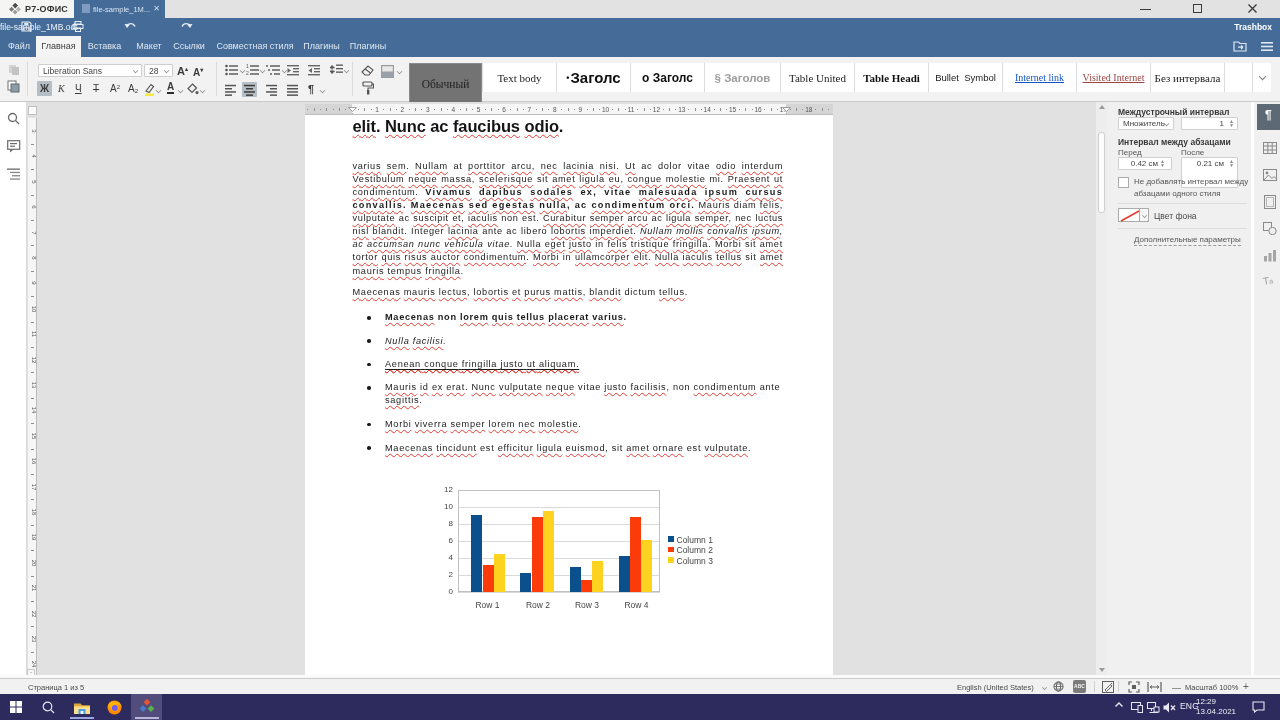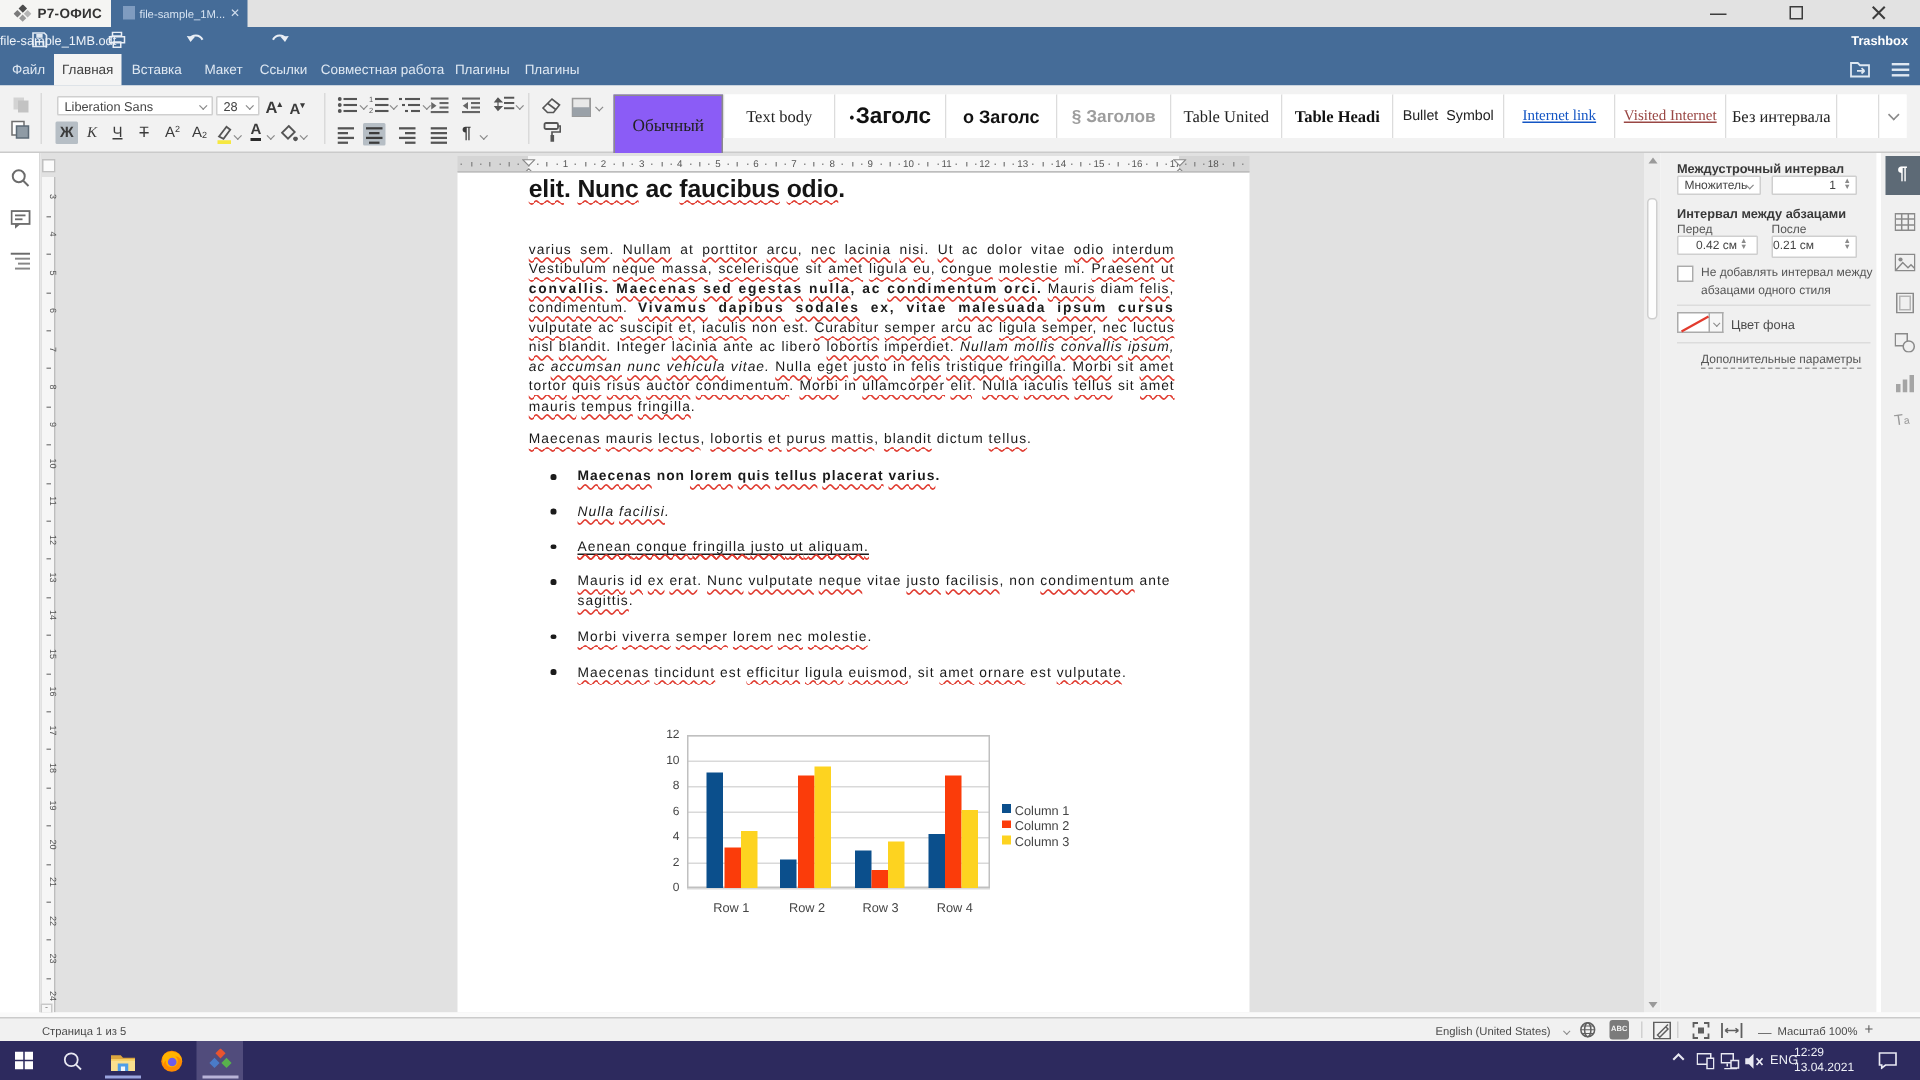--- a/index.html
+++ b/index.html
@@ -113,21 +113,21 @@
   <div class="title">file-sample_1MB.odt</div>
   <div id="trashbox">Trashbox</div>
 </div>
 
 <div id="menubar">
   <div class="mitem" style="left:4px;width:30px">Файл</div>
   <div class="mitem act" style="left:36px;width:45px">Главная</div>
   <div class="mitem" style="left:83px;width:43px">Вставка</div>
   <div class="mitem" style="left:129px;width:40px">Макет</div>
   <div class="mitem" style="left:169px;width:40px">Ссылки</div>
-  <div class="mitem" style="left:212px;width:86px">Совместная работа</div>
+  <div class="mitem" style="left:212px;width:86px">Совместная стиля</div>
   <div class="mitem" style="left:300px;width:43px">Плагины</div>
   <div class="mitem" style="left:344px;width:48px">Плагины</div>
   <svg class="abs" style="left:1233px;top:5px" width="14" height="11" viewBox="0 0 14 11">
       <path d="M1 1 H5.5 L7 2.5 H13 V10 H1 Z" fill="none" stroke="#dfe8f2" stroke-width="1.2"></path>
       <path d="M5 6.2 H10 M10 6.2 L8 4.4 M10 6.2 L8 8" fill="none" stroke="#dfe8f2" stroke-width="1.2"></path>
     </svg>
   <svg class="abs" style="left:1261px;top:5px" width="12" height="11" viewBox="0 0 12 11">
       <rect x="0" y="1" width="12" height="1.6" fill="#dfe8f2"></rect>
       <rect x="0" y="4.7" width="12" height="1.6" fill="#dfe8f2"></rect>
       <rect x="0" y="8.4" width="12" height="1.6" fill="#dfe8f2"></rect>
@@ -272,21 +272,21 @@
         <span style="text-decoration:underline">Internet link</span>
       </div>
     <div class="gcell" style="left:668px;width:74px;font-family:'Liberation Serif',serif;font-size:10px;color:#994744">
         <span style="text-decoration:underline">Visited Internet</span>
       </div>
     <div class="gcell" style="left:742px;width:74px;font-family:'Liberation Serif',serif;font-size:11px;color:#222">Без интервала</div>
     <div class="gcell" style="left:816px;width:28px"></div>
     <div class="gcell" style="left:844px;width:18px;border-right:none">
         <span class="chev" style="transform:rotate(45deg) scale(1.1);margin-top:-3px"></span>
       </div>
-    <div class="abs" style="left:0px;top:0px;width:73px;height:42px;border:1.5px solid #8b8b8b;background:#8b5cf6;display:flex;align-items:center;justify-content:center;font-family:'Liberation Serif',serif;font-size:11.5px;color:#222">Обычный</div>
+    <div class="abs" style="left:0px;top:0px;width:73px;height:42px;border:1.5px solid #8b8b8b;background:#737373;display:flex;align-items:center;justify-content:center;font-family:'Liberation Serif',serif;font-size:11.5px;color:#222">Обычный</div>
   </div>
 </div>
 
 <div id="leftbar">
   <svg class="abs" style="left:7px;top:10px" width="13" height="13" viewBox="0 0 13 13">
       <circle cx="5.5" cy="5.5" r="4" fill="none" stroke="#6b6b6b" stroke-width="1.3"></circle>
       <path d="M8.5 8.5 L12 12" stroke="#6b6b6b" stroke-width="1.3"></path>
     </svg>
   <svg class="abs" style="left:7px;top:38px" width="14" height="13" viewBox="0 0 14 13">
       <rect x="0.7" y="0.7" width="12" height="8.6" fill="none" stroke="#6b6b6b" stroke-width="1.2"></rect>
@@ -301,22 +301,22 @@
       <rect x="3" y="10.4" width="10" height="1.3" fill="#878787"></rect>
     </svg>
 </div>
 
 <div id="docarea">
   <div id="page">
    <div class="abs hd" style="left:47.5px;top:1.5px;width:440px;font-size:16.5px;font-weight:bold;color:#151515;letter-spacing:-0.1px"><span class="sp">elit</span>. <span class="sp">Nunc</span> ac <span class="sp">faucibus</span> <span class="sp">odio</span>.</div>
    <div class="doc abs" style="left:47.5px;top:44.75px;width:430.5px">
     <div class="jline"><span class="sp">varius</span> <span class="sp">sem</span>. <span class="sp">Nullam</span> at <span class="sp">porttitor</span> <span class="sp">arcu</span>, <span class="sp">nec</span> <span class="sp">lacinia</span> <span class="sp">nisi</span>. <span class="sp">Ut</span> ac dolor vitae <span class="sp">odio</span> <span class="sp">interdum</span></div>
     <div class="jline"><span class="sp">Vestibulum</span> <span class="sp">neque</span> <span class="sp">massa</span>, <span class="sp">scelerisque</span> sit <span class="sp">amet</span> <span class="sp">ligula</span> <span class="sp">eu</span>, <span class="sp">congue</span> <span class="sp">molestie</span> mi. <span class="sp">Praesent</span> <span class="sp">ut</span></div>
+    <div class="jline"><span class="sp">condimentum</span>. <span class="b"><span class="sp">Vivamus</span> <span class="sp">dapibus</span> <span class="sp">sodales</span> ex, vitae <span class="sp">malesuada</span> <span class="sp">ipsum</span> <span class="sp">cursus</span></span></div>
     <div class="jline"><span class="b"><span class="sp">convallis</span>. <span class="sp">Maecenas</span> <span class="sp">sed</span> <span class="sp">egestas</span> <span class="sp">nulla</span>, ac <span class="sp">condimentum</span> <span class="sp">orci</span>.</span> <span class="sp">Mauris</span> diam <span class="sp">felis</span>,</div>
-    <div class="jline"><span class="sp">condimentum</span>. <span class="b"><span class="sp">Vivamus</span> <span class="sp">dapibus</span> <span class="sp">sodales</span> ex, vitae <span class="sp">malesuada</span> <span class="sp">ipsum</span> <span class="sp">cursus</span></span></div>
     <div class="jline" style="letter-spacing:0.6px"><span class="sp">vulputate</span> ac <span class="sp">suscipit</span> <span class="sp">et</span>, <span class="sp">iaculis</span> non est. <span class="sp">Curabitur</span> <span class="sp">semper</span> <span class="sp">arcu</span> ac <span class="sp">ligula</span> <span class="sp">semper</span>, <span class="sp">nec</span> <span class="sp">luctus</span></div>
     <div class="jline" style="letter-spacing:0.65px"><span class="sp">nisl</span> <span class="sp">blandit</span>. Integer <span class="sp">lacinia</span> ante ac libero <span class="sp">lobortis</span> <span class="sp">imperdiet</span>. <span class="i"><span class="sp">Nullam</span> <span class="sp">mollis</span> <span class="sp">convallis</span> <span class="sp">ipsum</span>,</span></div>
     <div class="jline"><span class="i">ac <span class="sp">accumsan</span> <span class="sp">nunc</span> <span class="sp">vehicula</span> vitae.</span> <span class="sp">Nulla</span> <span class="sp">eget</span> <span class="sp">justo</span> in <span class="sp">felis</span> <span class="sp">tristique</span> <span class="sp">fringilla</span>. <span class="sp">Morbi</span> sit <span class="sp">amet</span></div>
     <div class="jline" style="letter-spacing:0.65px"><span class="sp">tortor</span> <span class="sp">quis</span> <span class="sp">risus</span> <span class="sp">auctor</span> <span class="sp">condimentum</span>. <span class="sp">Morbi</span> in <span class="sp">ullamcorper</span> <span class="sp">elit</span>. <span class="sp">Nulla</span> <span class="sp">iaculis</span> <span class="sp">tellus</span> sit <span class="sp">amet</span></div>
     <div style="height:13.1px;line-height:13.1px"><span class="sp">mauris</span> <span class="sp">tempus</span> <span class="sp">fringilla</span>.</div>
    </div>
    <div class="doc abs" style="left:47.5px;top:171.15px;line-height:13.1px"><span class="sp">Maecenas</span> <span class="sp">mauris</span> <span class="sp">lectus</span>, <span class="sp">lobortis</span> <span class="sp">et</span> <span class="sp">purus</span> <span class="sp">mattis</span>, <span class="sp">blandit</span> dictum <span class="sp">tellus</span>.</div>
    <div class="bdot" style="top:201px"></div>
    <div class="bullet b" style="left:80px;top:196.15px;line-height:13.1px"><span class="sp">Maecenas</span> non <span class="sp">lorem</span> <span class="sp">quis</span> <span class="sp">tellus</span> <span class="sp">placerat</span> <span class="sp">varius</span>.</div>
    <div class="bdot" style="top:224.4px"></div>
@@ -521,21 +521,21 @@
   <div class="abs" style="left:11px;top:5px;font-weight:bold;font-size:8.5px;color:#383838">Междустрочный интервал</div>
   <div class="combo" style="left:11px;top:15px;width:56px;height:13px;line-height:12px;padding-left:4px;font-size:8px">Множитель</div>
   <div class="cv" style="left:57px;top:19px"><span class="chev"></span></div>
   <div class="combo" style="left:74px;top:15px;width:57px;height:13px;line-height:12px;text-align:right;padding-right:13px;font-size:8px">1</div>
   <div class="abs" style="left:122px;top:17px;color:#8a8a8a;font-size:5px;line-height:4px">▲<br>▼</div>
   <div class="abs" style="left:11px;top:35px;font-weight:bold;font-size:8.5px;color:#383838">Интервал между абзацами</div>
   <div class="abs" style="left:11px;top:46px;font-size:8px;color:#555">Перед</div>
   <div class="abs" style="left:74px;top:46px;font-size:8px;color:#555">После</div>
   <div class="combo" style="left:11px;top:55px;width:54px;height:13px;line-height:12px;text-align:right;padding-right:13px;font-size:8px">0.42 см</div>
   <div class="abs" style="left:53px;top:57px;color:#8a8a8a;font-size:5px;line-height:4px">▲<br>▼</div>
-  <div class="combo" style="left:74px;top:55px;width:57px;height:15px;line-height:12px;font-size:8px">0.21 см</div>
+  <div class="combo" style="left:74px;top:55px;width:57px;height:31px;line-height:12px;text-align:right;padding-right:13px;font-size:8px">0.21 см</div>
   <div class="abs" style="left:122px;top:57px;color:#8a8a8a;font-size:5px;line-height:4px">▲<br>▼</div>
   <div class="abs" style="left:11px;top:75px;width:11px;height:11px;background:#fff;border:1px solid #ababab"></div>
   <div class="abs" style="left:27px;top:74px;width:118px;font-size:8px;color:#555;line-height:12px;white-space:nowrap">Не добавлять интервал между<br>абзацами одного стиля</div>
   <div class="abs" style="left:11px;top:101px;width:129px;height:1px;background:#dcdcdc"></div>
   <div class="abs" style="left:11px;top:106px;width:22px;height:14px;background:#fff;border:1px solid #ababab"><svg width="22" height="14" viewBox="0 0 22 14">
         <path d="M2 12 L20 2" stroke="#e23b2e" stroke-width="1.5"></path>
       </svg></div>
   <div class="abs" style="left:33px;top:106px;width:9px;height:14px;border:1px solid #ababab;border-left:none;background:#f6f6f6"></div>
   <div class="cv" style="left:35px;top:111px"><span class="chev" style="transform:rotate(45deg) scale(.7)"></span></div>
   <div class="abs" style="left:47px;top:109px;font-size:8.5px;color:#484848">Цвет фона</div>

